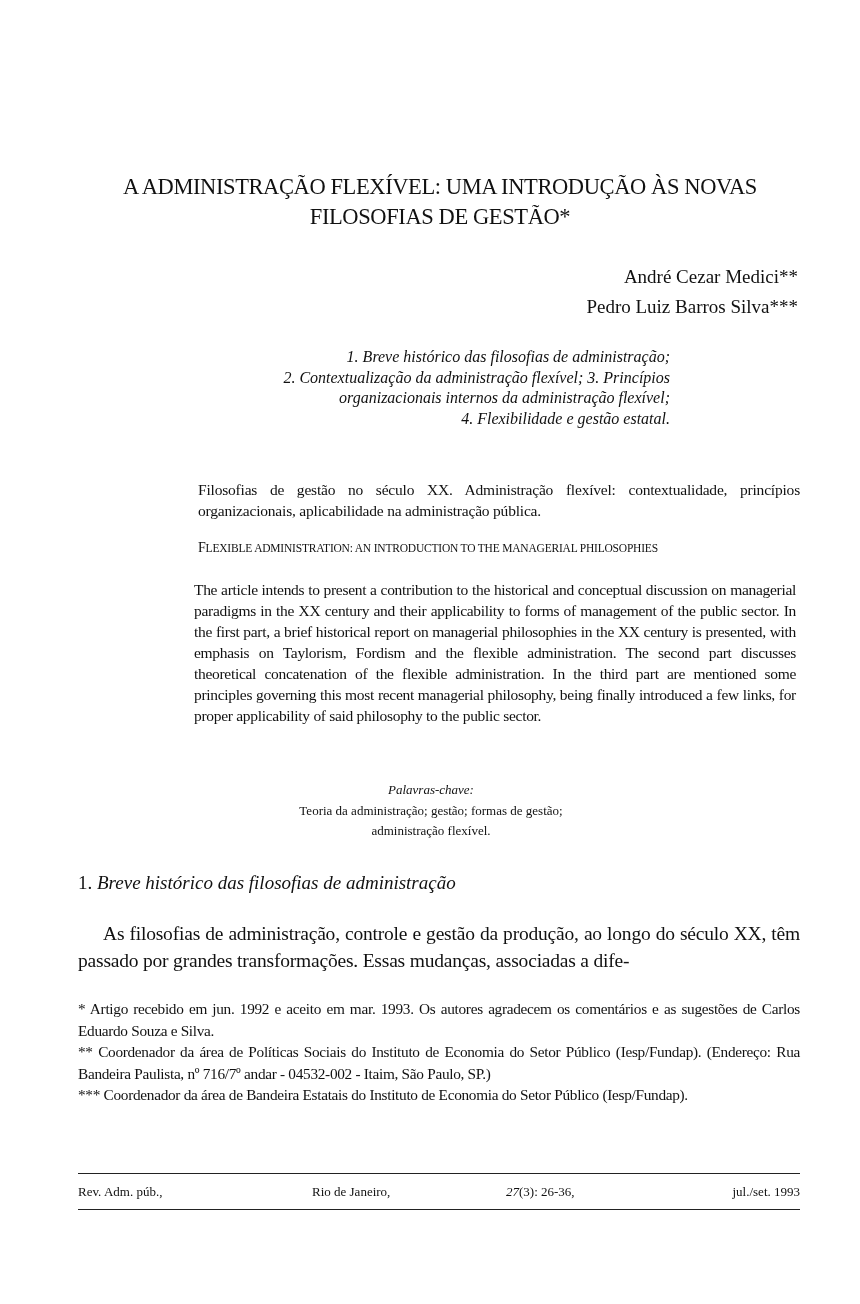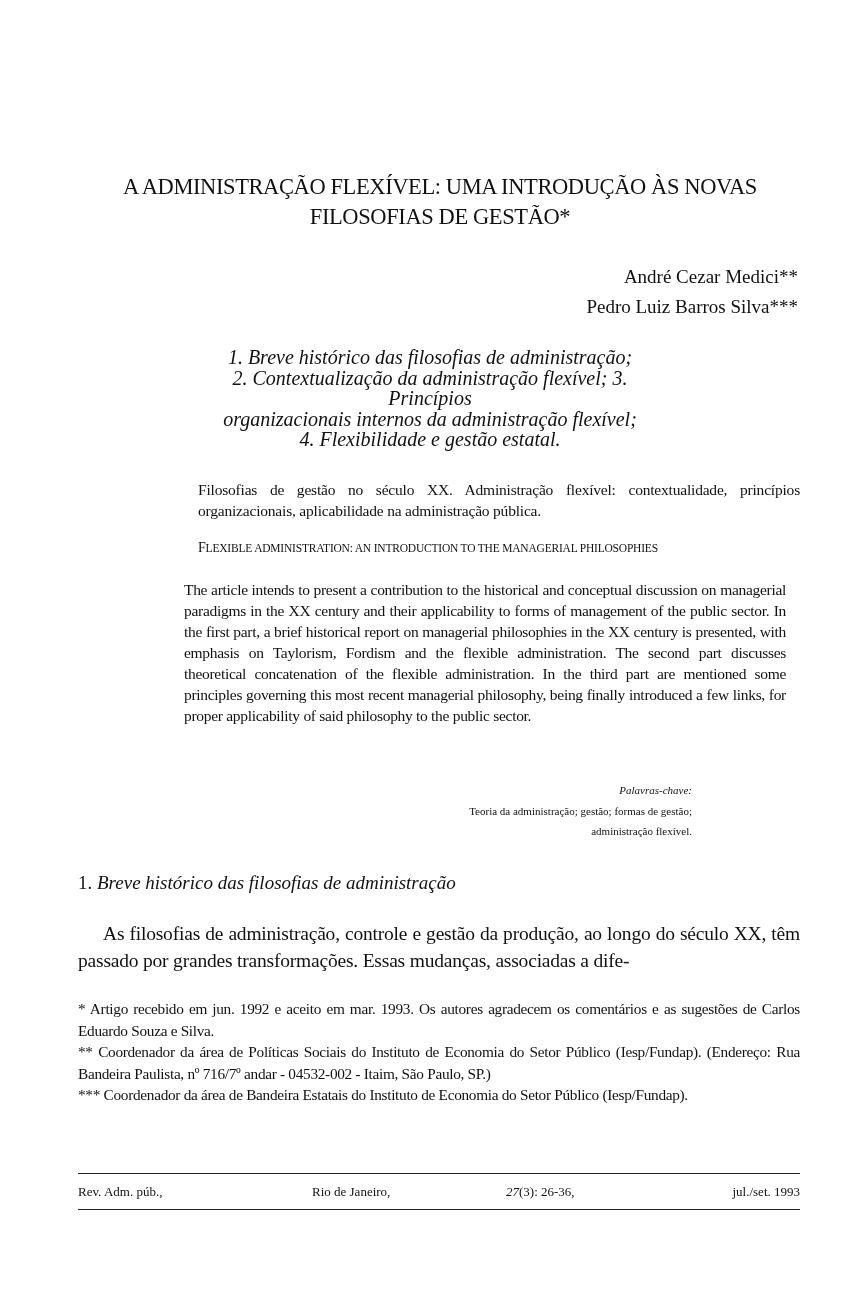--- a/index.html
+++ b/index.html
@@ -13,42 +13,42 @@
       left: 60px; width: 760px; top: 172px;
       text-align: center; font-size: 22.5px; line-height: 30px;
       letter-spacing: -0.4px;
     }
     .authors {
       right: 62px; top: 262px; text-align: right;
       font-size: 19px; line-height: 30px;
     }
     .toc {
       left: 190px; width: 480px; top: 347px;
-      text-align: center; font-style: italic; font-size: 20px; line-height: 20.5px;
+      text-align: right; font-style: italic; font-size: 16px; line-height: 20.5px;
     }
     .resumo {
       left: 198px; width: 602px; top: 458px;
       font-size: 15.5px; line-height: 21px; text-align: justify;
       letter-spacing: -0.2px;
       margin-top: 21px;
     }
     .en-title {
       left: 198px; width: 620px; top: 538px;
       font-size: 11.5px; letter-spacing: -0.2px; line-height: 20px;
       text-transform: uppercase;
     }
     .en-title .big { font-size: 14px; }
     .abstract {
-      left: 184px; width: 602px; top: 579px;
+      left: 194px; width: 602px; top: 579px;
       font-size: 15.5px; line-height: 21px; text-align: justify;
       letter-spacing: -0.3px;
     }
     .keywords {
-      left: 212px; width: 480px; top: 780px;
-      text-align: right; font-size: 11px; line-height: 20.5px;
+      left: 191px; width: 480px; top: 780px;
+      text-align: center; font-size: 13px; line-height: 20.5px;
     }
     .keywords .kw-label { font-style: italic; }
     .section-heading {
       left: 78px; top: 871px; font-size: 19px; line-height: 24px;
     }
     .section-heading .sec-title { font-style: italic; }
     .body-text {
       left: 78px; width: 722px; top: 920px;
       font-size: 19.5px; line-height: 27px; text-align: justify;
       letter-spacing: -0.2px;

